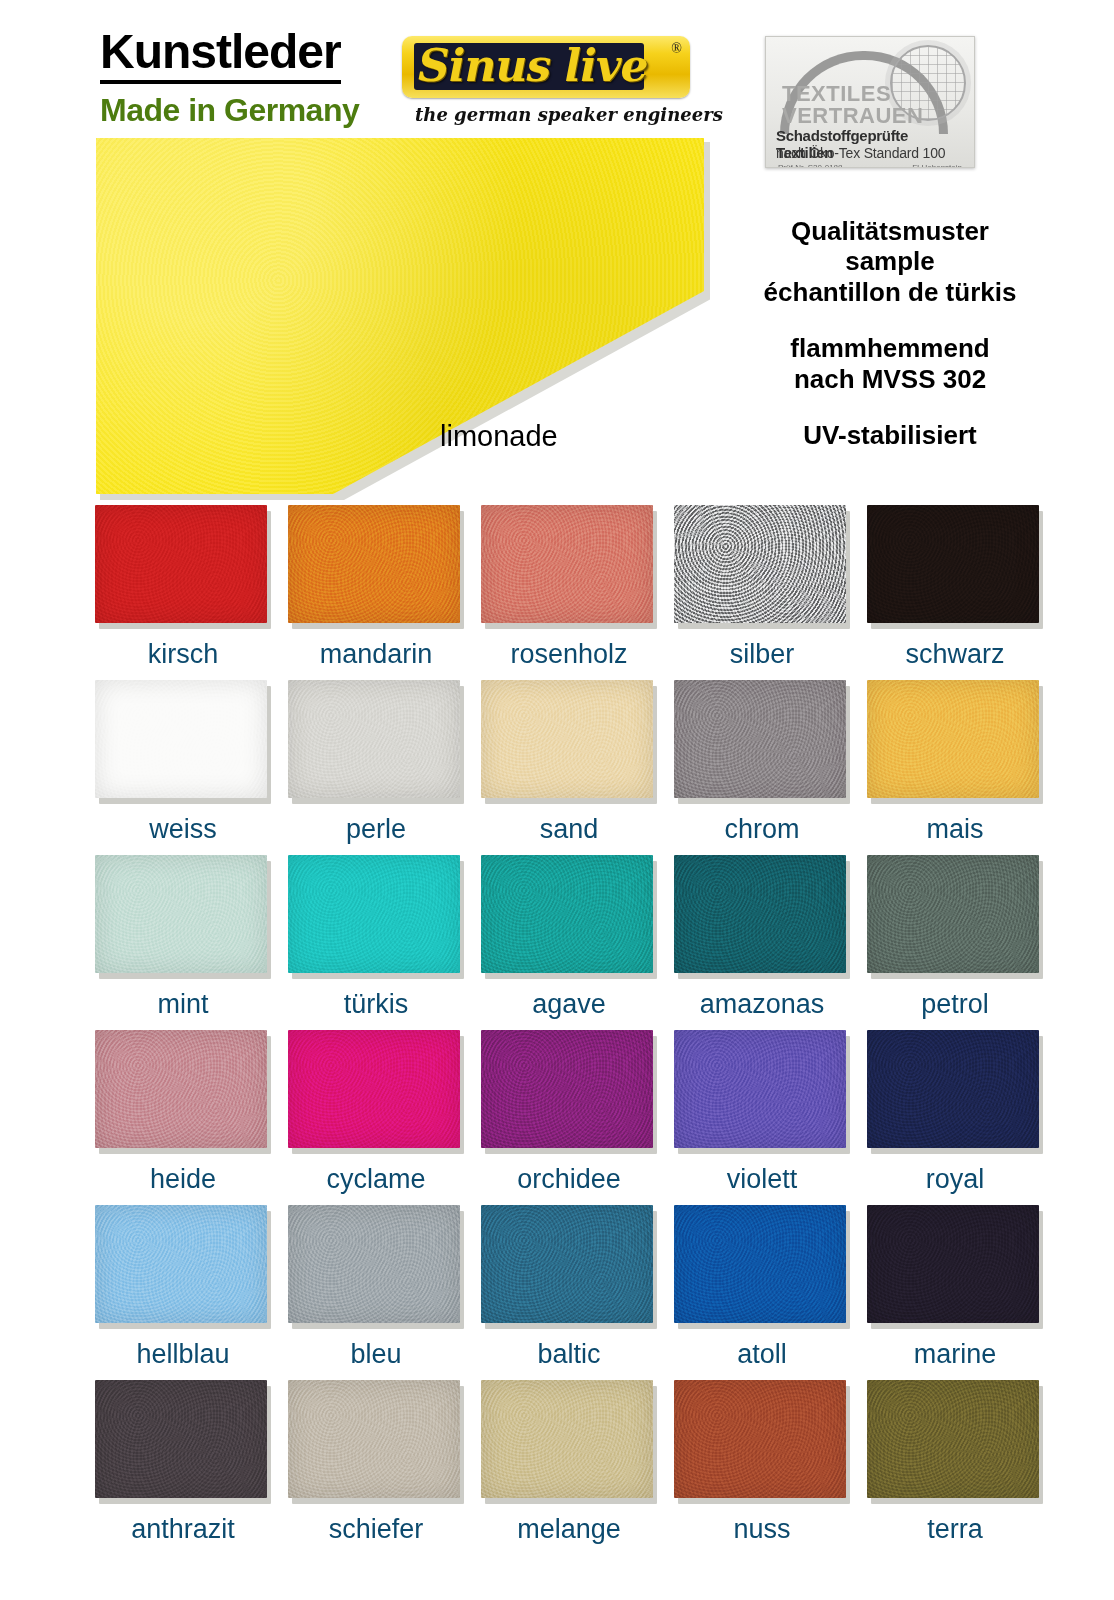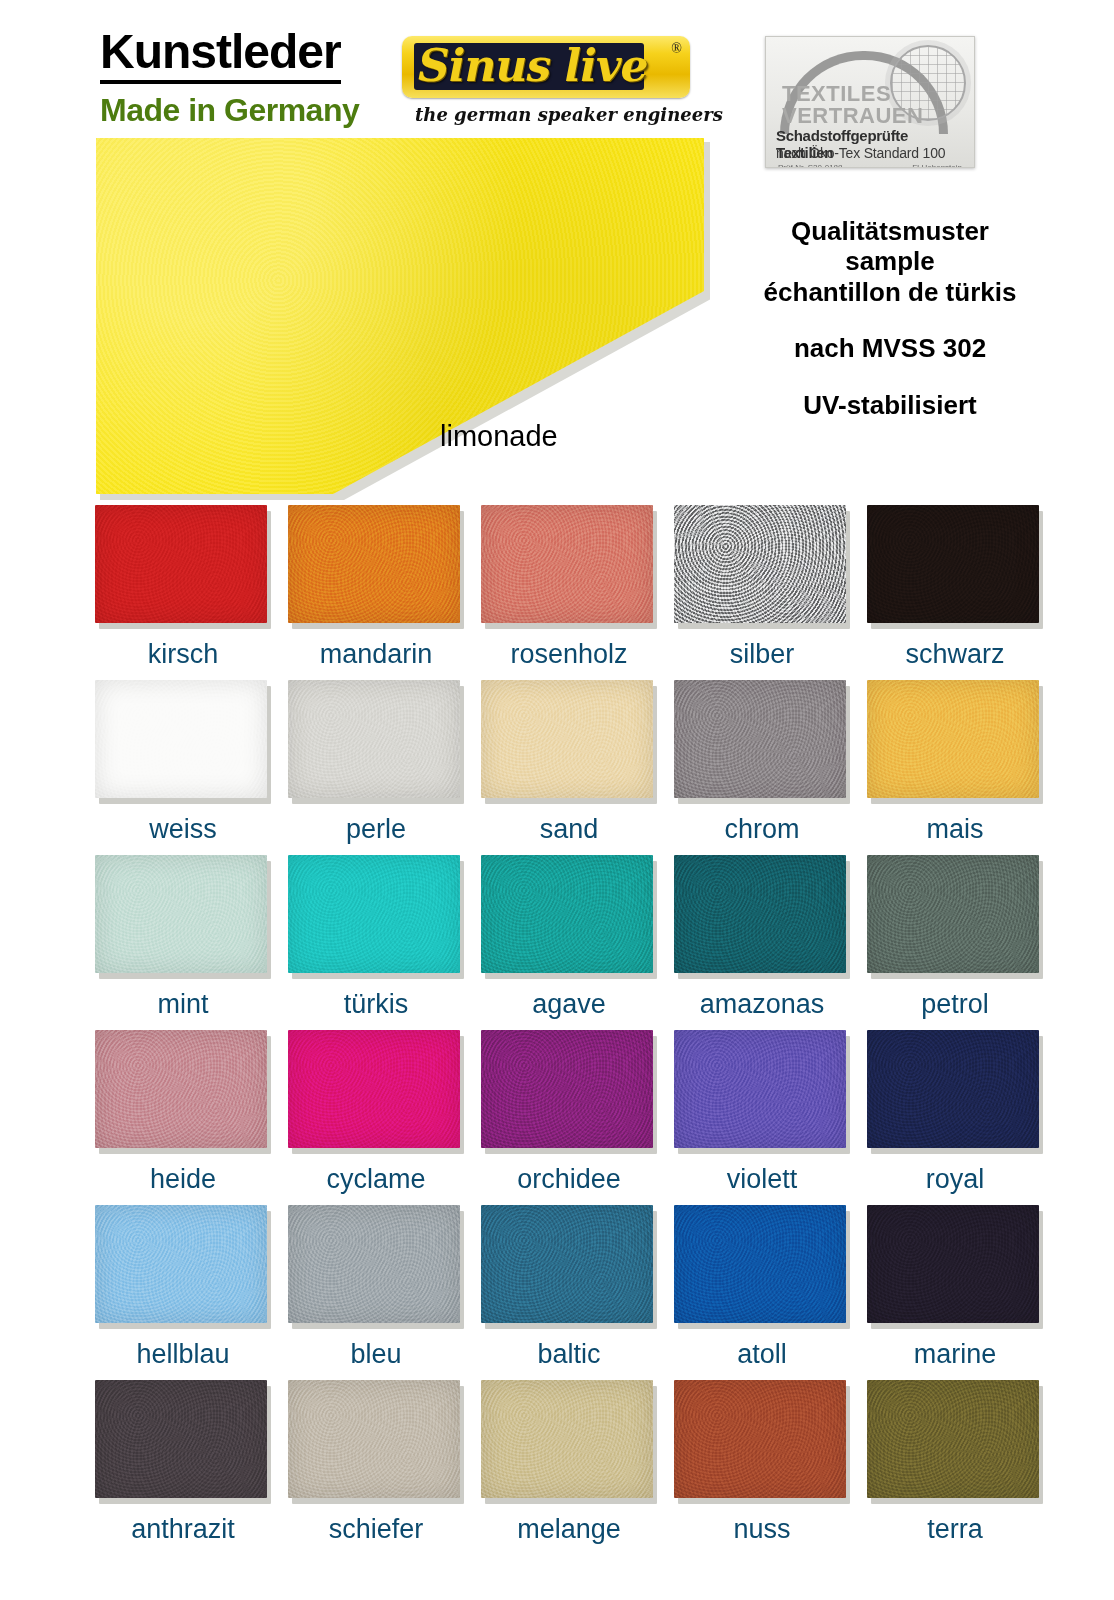--- a/index.html
+++ b/index.html
@@ -191,20 +191,21 @@
       <div class="oeko-t5">Prüf-Nr. S20-0188</div>
       <div class="oeko-t6">FI Hohenstein</div>
     </div>
   </div>
 
   <div class="info">
     <div>Qualitätsmuster</div>
     <div>sample</div>
     <div>échantillon de türkis</div>
     <div class="gap"></div>
+    <div>flammhemmend</div>
     <div>nach MVSS 302</div>
     <div class="gap"></div>
     <div>UV-stabilisiert</div>
   </div>
 
   <div class="limonade-wrap">
     <div class="limonade-shadow"></div>
     <div class="limonade" style="background-color: rgb(251, 231, 22);"></div>
   </div>
   <div class="limonade-label">limonade</div>

